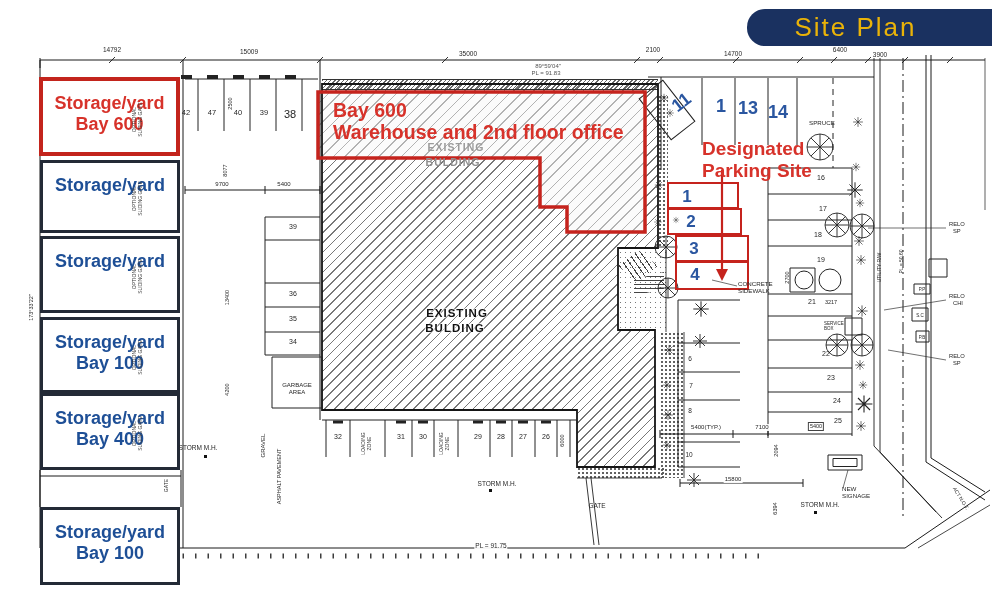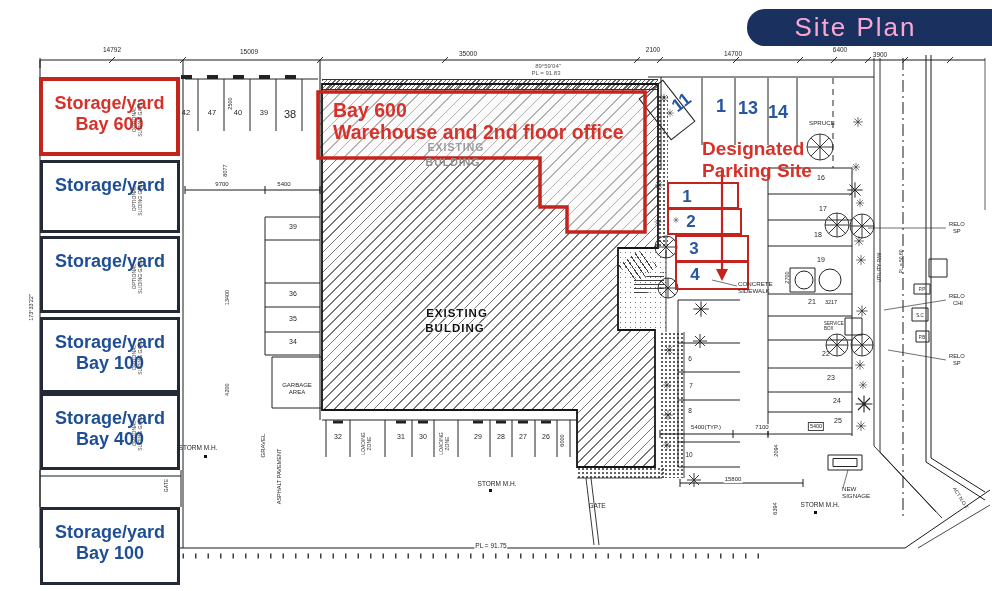--- a/index.html
+++ b/index.html
@@ -33,21 +33,21 @@
      background:repeating-linear-gradient(55deg,#444 0 1px,transparent 1px 5px);
      clip-path:polygon(50% 0,100% 50%,50% 100%,0 50%);}
   .stair2{position:absolute;left:634px;top:272px;width:30px;height:24px;z-index:2;
      background:repeating-linear-gradient(180deg,#444 0 1px,transparent 1px 4px);
      clip-path:polygon(0 30%,100% 0,100% 70%,0 100%);}
   svg.linework{position:absolute;left:0;top:0;z-index:3;pointer-events:none;}
   .lbl,.num,.bluebig{z-index:5;}
   #banner{position:absolute;left:747px;top:9px;width:245px;height:37px;z-index:9;
      background:#1a3160;border-radius:18px 0 0 18px;display:flex;align-items:center;
      justify-content:center;padding-right:28px;box-sizing:border-box;}
-  #banner span{color:#f9a8d4;font-size:26px;letter-spacing:2px;font-weight:400;}
+  #banner span{color:#eab308;font-size:26px;letter-spacing:2px;font-weight:400;}
   .bigred{position:absolute;color:#d7322a;font-weight:600;font-size:19.5px;line-height:22px;white-space:nowrap;z-index:6;}
   .rot2line{position:absolute;font-size:5px;line-height:5.5px;color:#333;transform:rotate(-90deg);text-align:center;z-index:5;}
   .boxdim{border:1px solid #444;}
 </style>
 </head>
 <body>
 
 <div id="canvas">
 
   <div class="hatch-dark"></div>

